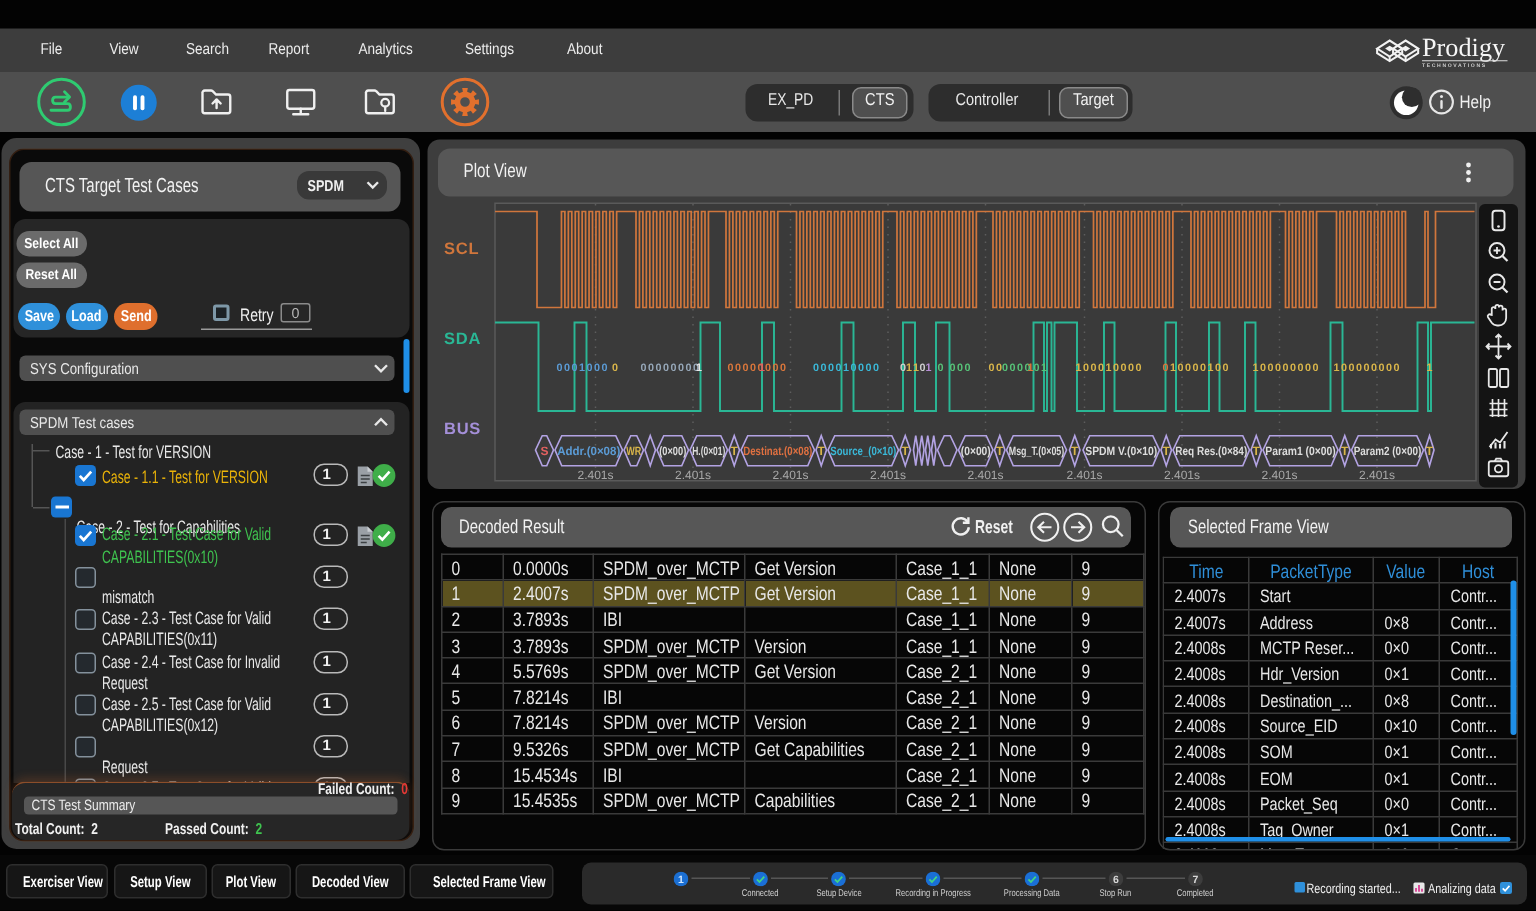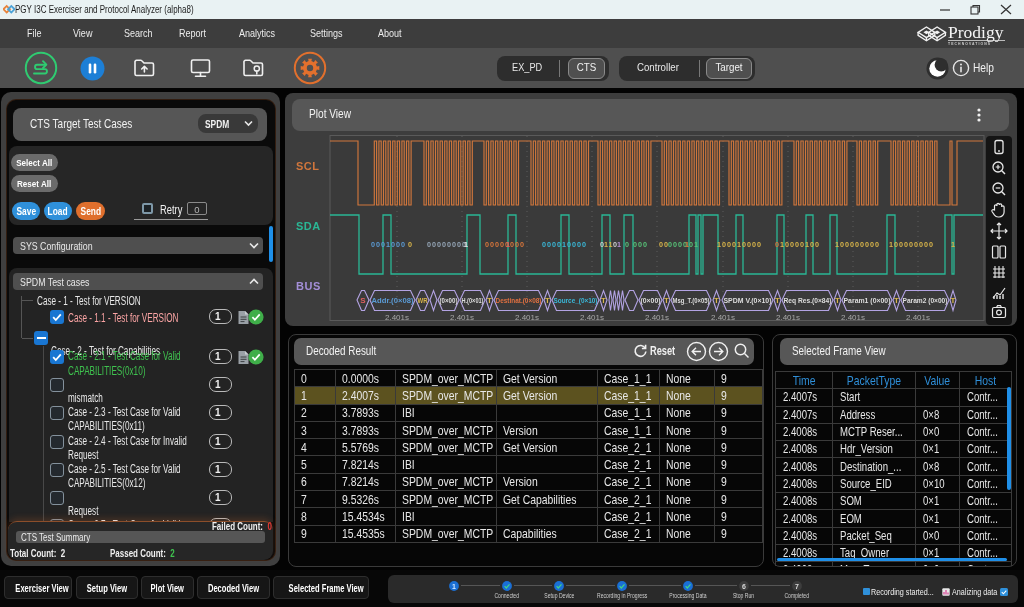--- a/index.html
+++ b/index.html
@@ -4,37 +4,20 @@
 * { margin:0; padding:0; box-sizing:border-box; }
 html,body { width:1024px; height:607px; overflow:hidden; background:#000;
   font-family:"Liberation Sans", sans-serif; }
 .abs { position:absolute; }
 .tx { display:inline-block; white-space:pre; transform-origin:0 50%; }
 .txc { display:inline-block; white-space:pre; transform-origin:50% 50%; }
 #app { position:relative; width:1024px; height:607px; background:#030303; }
 </style></head>
 <body>
 <div id="app">
-<div class="abs" style="left:0;top:0;width:1024px;height:19px;background:#e9f2f3;">
-<svg class="abs" style="left:2.5px;top:3.5px" width="12" height="11" viewBox="0 0 12 11">
-<rect x="1.4" y="2.9" width="4.6" height="4.6" fill="none" stroke="#e8833a" stroke-width="1.8" transform="rotate(45 3.7 5.2)"></rect>
-<rect x="6" y="2.9" width="4.6" height="4.6" fill="none" stroke="#4aa3d8" stroke-width="1.8" transform="rotate(45 8.3 5.2)"></rect>
-</svg>
-<div class="abs" style="left:15px;top:3.5px;font-size:10px;color:#1c1c1c;"><span class="tx" style="transform:scaleX(.8)">PGY I3C Exerciser and Protocol Analyzer (alpha8)</span></div>
-<svg class="abs" style="left:938px;top:4px" width="14" height="11">
-        <line x1="2" y1="6" x2="12" y2="6" stroke="#333" stroke-width="1.2"></line>
-      </svg>
-<svg class="abs" style="left:968px;top:4px" width="14" height="11">
-        <rect x="3" y="3" width="7" height="7" fill="none" stroke="#333" stroke-width="1.1"></rect>
-        <path d="M5,3 V1.5 H11.5 V8 H10" fill="none" stroke="#333" stroke-width="1.1"></path>
-      </svg>
-<svg class="abs" style="left:999px;top:4px" width="14" height="11">
-        <path d="M2,1 L12,10 M12,1 L2,10" stroke="#333" stroke-width="1.2"></path>
-      </svg>
-</div>
     <div class="abs" style="left:0;top:19px;width:1024px;height:29px;background:#3d3d3d;">
 </div>
     <div class="abs" style="left:27px;top:27px;font-size:10.5px;color:#ececec;"><span class="tx" style="transform:scaleX(.86)">File</span></div>
     <div class="abs" style="left:72.5px;top:27px;font-size:10.5px;color:#ececec;"><span class="tx" style="transform:scaleX(.86)">View</span></div>
     <div class="abs" style="left:123.5px;top:27px;font-size:10.5px;color:#ececec;"><span class="tx" style="transform:scaleX(.86)">Search</span></div>
     <div class="abs" style="left:179px;top:27px;font-size:10.5px;color:#ececec;"><span class="tx" style="transform:scaleX(.86)">Report</span></div>
     <div class="abs" style="left:238.5px;top:27px;font-size:10.5px;color:#ececec;"><span class="tx" style="transform:scaleX(.86)">Analytics</span></div>
     <div class="abs" style="left:309.5px;top:27px;font-size:10.5px;color:#ececec;"><span class="tx" style="transform:scaleX(.86)">Settings</span></div>
     <div class="abs" style="left:377.5px;top:27px;font-size:10.5px;color:#ececec;"><span class="tx" style="transform:scaleX(.86)">About</span></div>
 <svg class="abs" style="left:908px;top:22px" width="115" height="25" viewBox="0 0 115 25">
@@ -135,21 +118,21 @@
     </svg>
     <div class="abs" style="left:21px;top:296px;width:1px;height:42px;background:#555;"></div>
 <div class="abs" style="left:22px;top:300px;width:11px;height:1px;background:#555;"></div>
 <div class="abs" style="left:22px;top:338px;width:11px;height:1px;background:#555;"></div>
 <div class="abs" style="left:43px;top:346px;width:1px;height:176px;background:#484848;"></div>
     <div class="abs" style="left:37px;top:294px;font-size:12px;color:#e8e8e8;"><span class="tx" style="transform:scaleX(.68)">Case - 1 - Test for VERSION</span></div>
     <div class="abs" style="left:50px;top:310px;width:14px;height:14px;background:#1976d2;border-radius:3px;"></div>
     <svg class="abs" style="left:50px;top:310px" width="14" height="14">
       <path d="M3.2,7.2 l2.6,2.8 5,-5.6" fill="none" stroke="#fff" stroke-width="1.8"></path>
     </svg>
-    <div class="abs" style="left:68px;top:311px;font-size:12px;color:#fca5a5;"><span class="tx" style="transform:scaleX(.68)">Case - 1.1 - Test for VERSION</span></div>
+    <div class="abs" style="left:68px;top:311px;font-size:12px;color:#eab308;"><span class="tx" style="transform:scaleX(.68)">Case - 1.1 - Test for VERSION</span></div>
     <div class="abs" style="left:209px;top:309px;width:23px;height:15px;border:1.4px solid #b9b9b9;border-radius:7px;font-size:10px;font-weight:bold;color:#f0f0f0;text-align:left;padding-left:5px;line-height:13px;">1</div>
     <svg class="abs" style="left:237px;top:310px" width="13" height="15" viewBox="0 0 13 15">
       <path d="M1.5,1 H8 L11.5,4.5 V14 H1.5 Z" fill="#9aa0a6"></path>
       <path d="M8,1 L8,4.5 H11.5" fill="#c9cdd1"></path>
       <path d="M3.5,7 h6 M3.5,9.3 h6 M3.5,11.6 h4" stroke="#3c4043" stroke-width="1"></path>
     </svg>
     <svg class="abs" style="left:248px;top:309px" width="16" height="16">
       <circle cx="8" cy="8" r="7.6" fill="#3fae49"></circle>
       <path d="M4.4,8.2 l2.5,2.6 4.8,-5.4" fill="none" stroke="#fff" stroke-width="1.7"></path>
     </svg>

